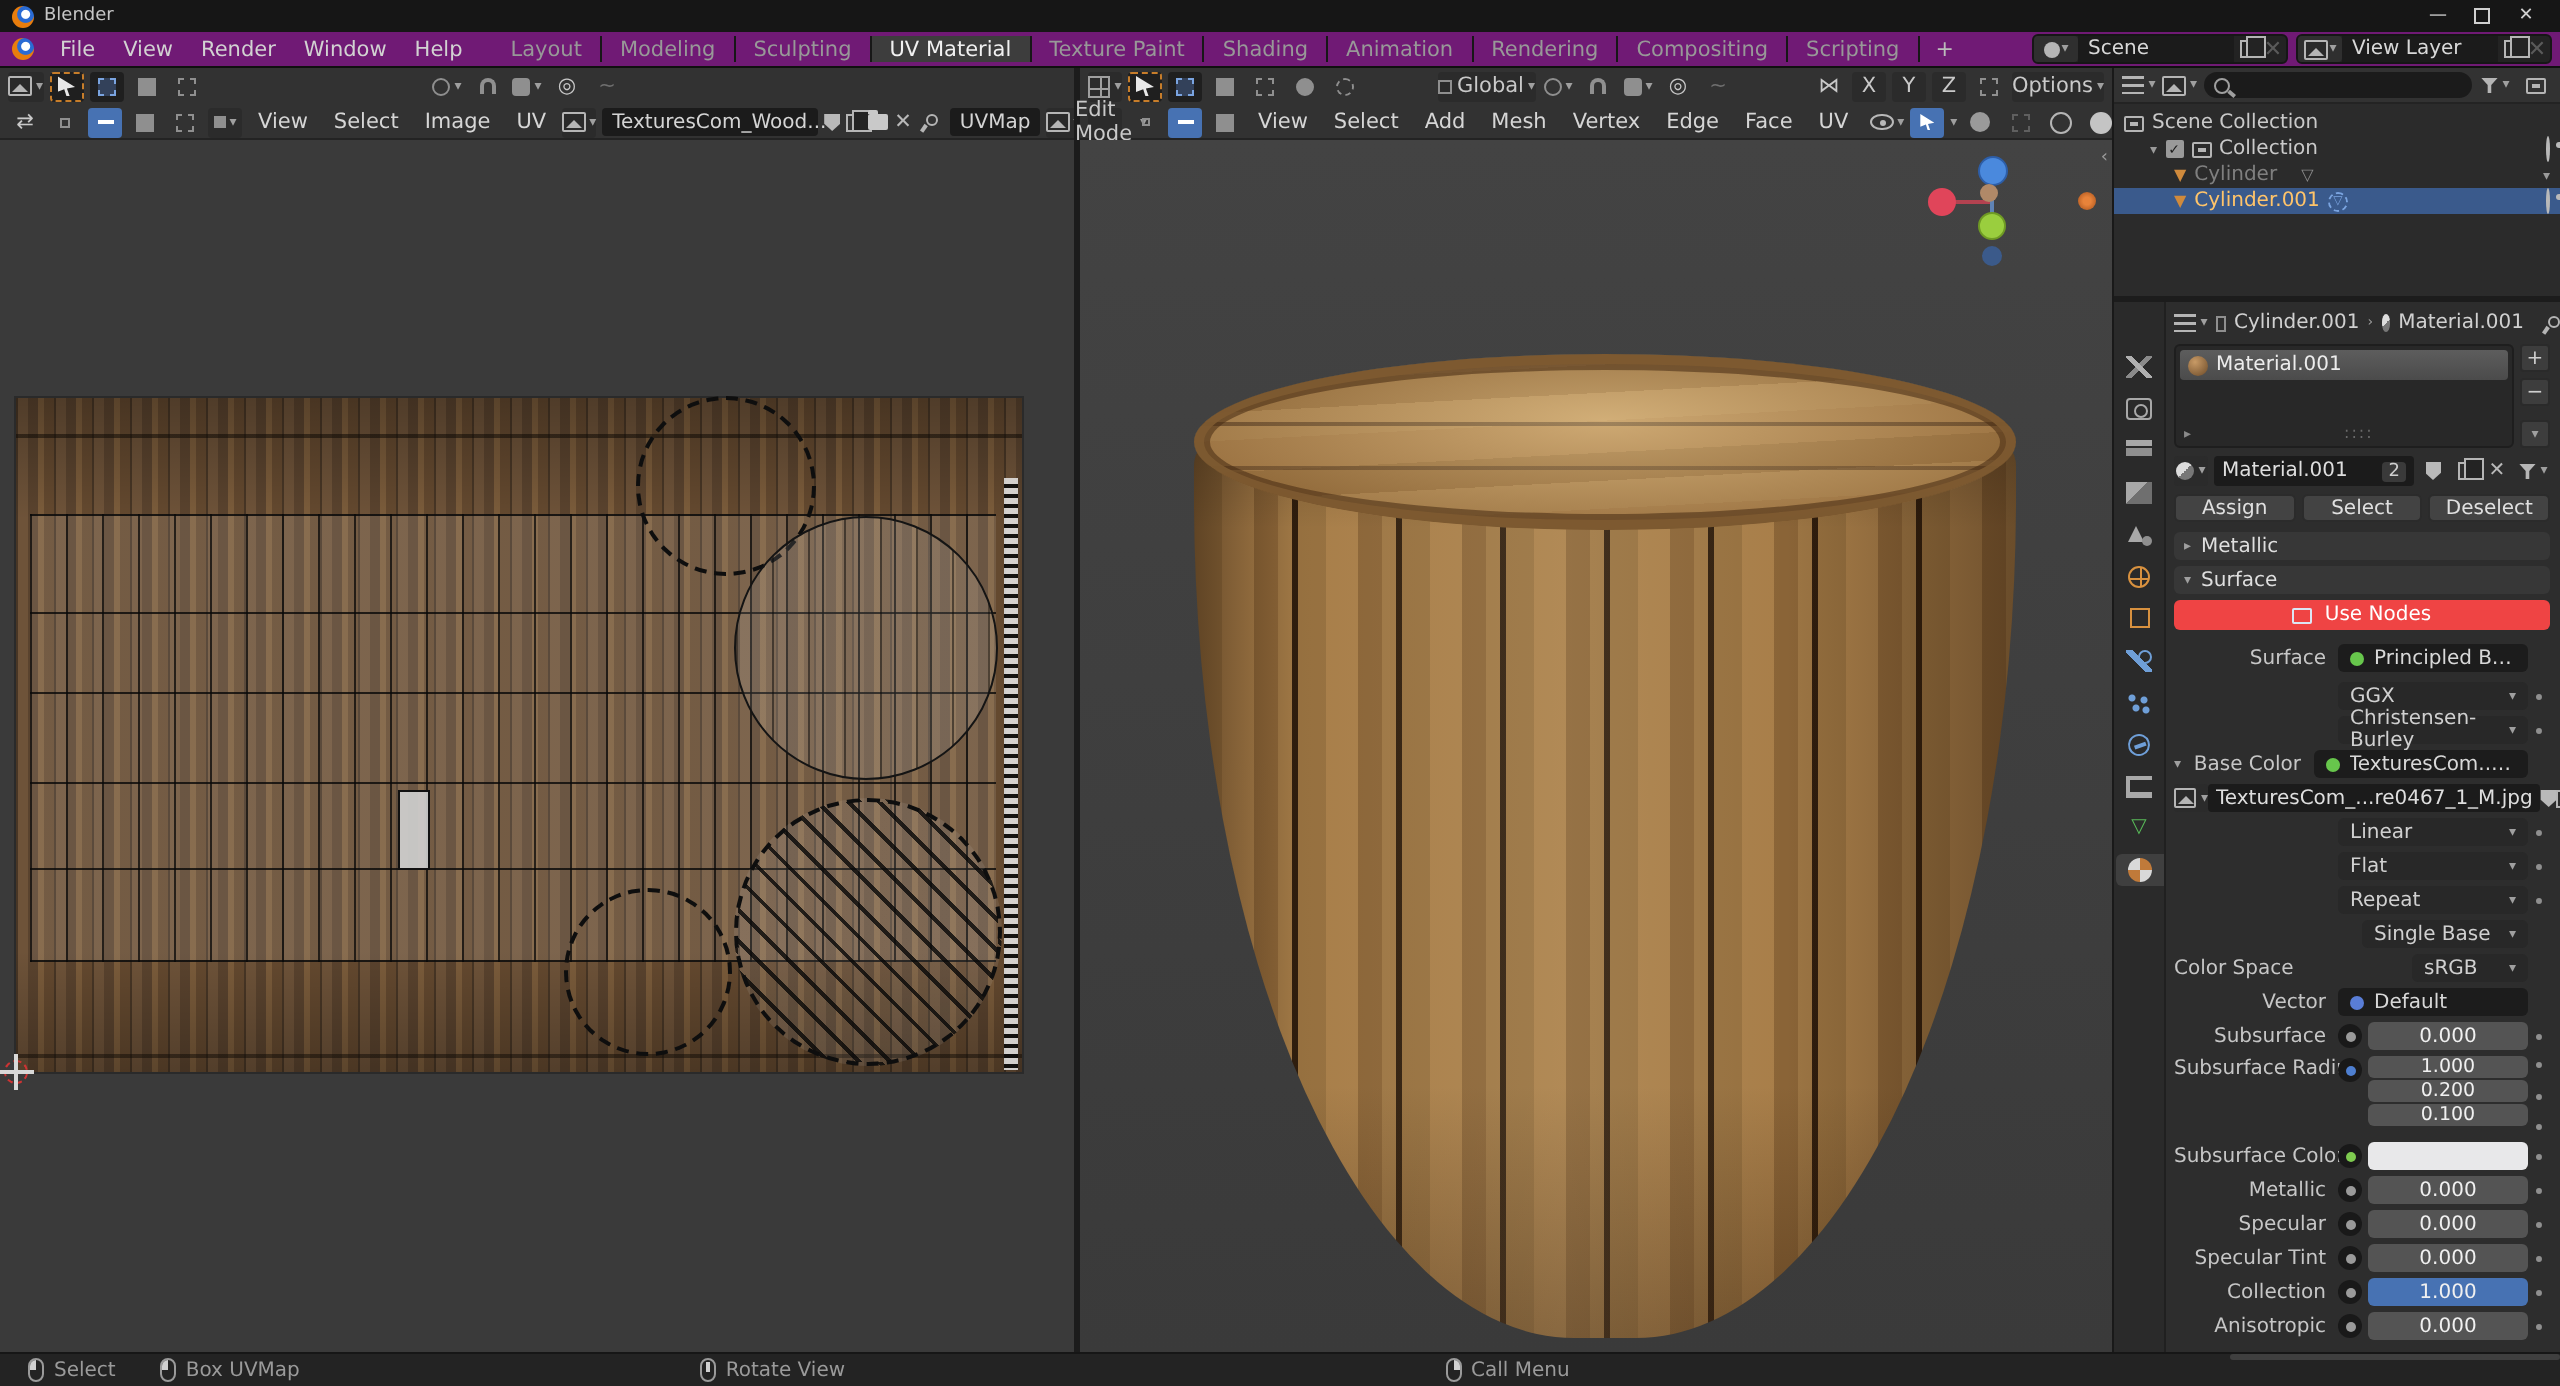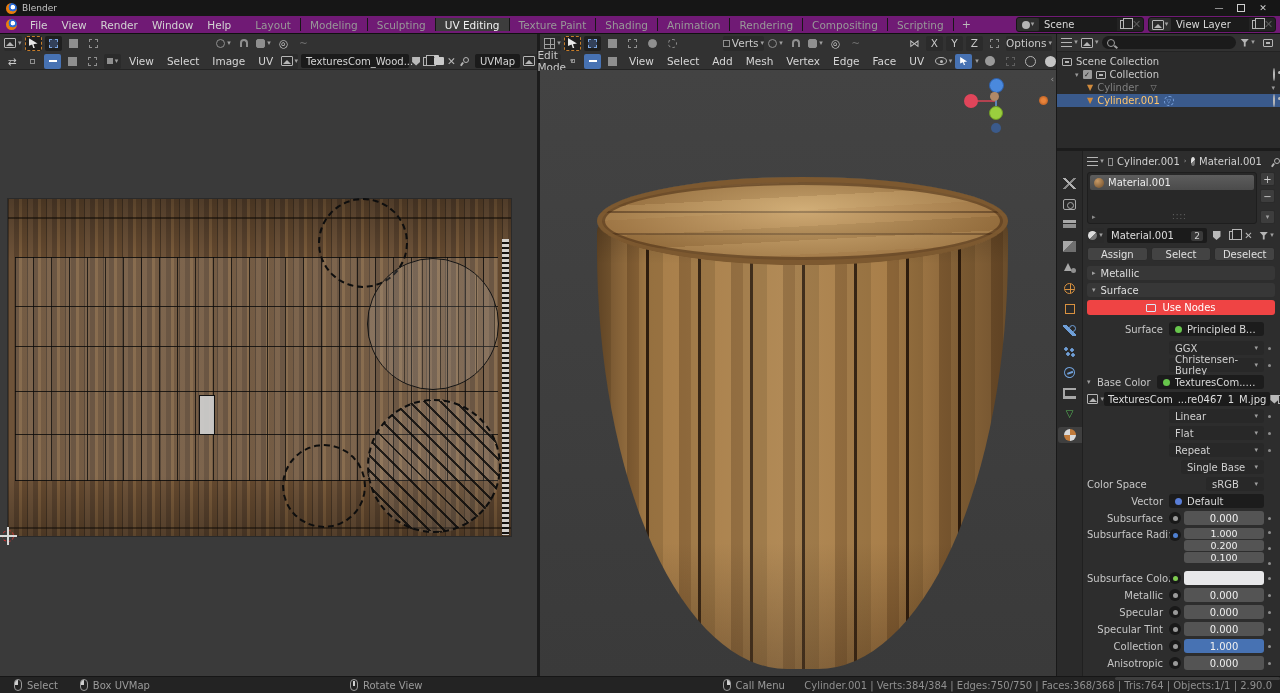--- a/index.html
+++ b/index.html
@@ -253,21 +253,21 @@
       </div>
     <div class="menu">File</div>
     <div class="menu">View</div>
     <div class="menu">Render</div>
     <div class="menu">Window</div>
     <div class="menu">Help</div>
     <div class="tabs">
       <div class="tab">Layout</div>
       <div class="tab">Modeling</div>
       <div class="tab">Sculpting</div>
-      <div class="tab active">UV Editing</div>
+      <div class="tab active">UV Material</div>
       <div class="tab">Texture Paint</div>
       <div class="tab">Shading</div>
       <div class="tab">Animation</div>
       <div class="tab">Rendering</div>
       <div class="tab">Compositing</div>
       <div class="tab">Scripting</div>
       <div class="tab-add">+</div>
     </div>
     <div class="topbar-right">
       <div class="dbw">
@@ -420,21 +420,21 @@
             </span>
           <span class="hbtn">
               <span class="sqicon fill" style="border-radius:50%"></span>
             </span>
           <span class="hbtn">
               <span class="sqicon" style="border-radius:50%"></span>
             </span>
           <span class="spacer"></span>
           <span class="hbtn box">
               <span class="sqicon" style="border-style:solid;width:7px;height:7px"></span>
-              <span>Verts</span>
+              <span>Global</span>
               <span class="chev">▾</span>
             </span>
           <span class="hbtn">
               <span class="sqicon" style="border-style:solid;border-radius:50%"></span>
               <span class="chev">▾</span>
             </span>
           <span class="hbtn">
               <span class="i-magnet"></span>
             </span>
           <span class="hbtn">
@@ -909,17 +909,16 @@
       <span>Box UVMap</span>
     </div>
     <div class="hint" style="margin-left:200px">
       <span class="mi mi-mid"></span>
       <span>Rotate View</span>
     </div>
     <div class="hint" style="margin-left:300px">
       <span class="mi mi-right"></span>
       <span>Call Menu</span>
     </div>
-    <span class="stats">Cylinder.001 | Verts:384/384 | Edges:750/750 | Faces:368/368 | Tris:764 | Objects:1/1 | 2.90.0</span>
     <span class="sb-pill"></span>
   </div>
 
 </div>
 
 </body></html>

